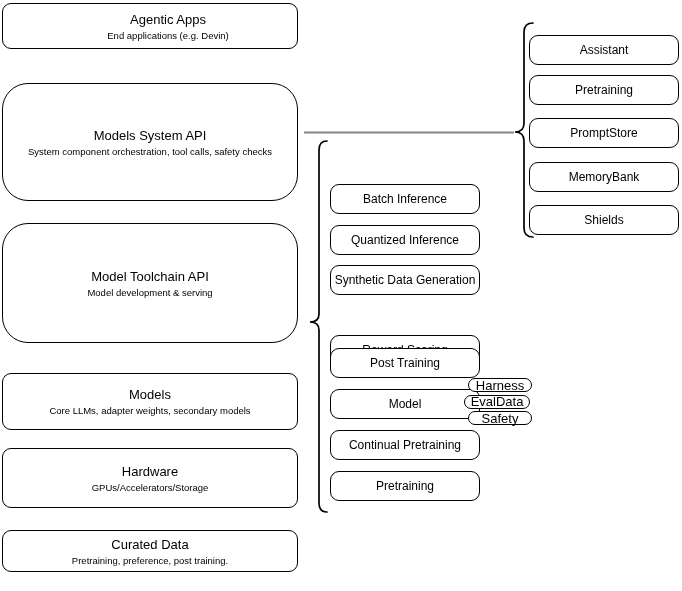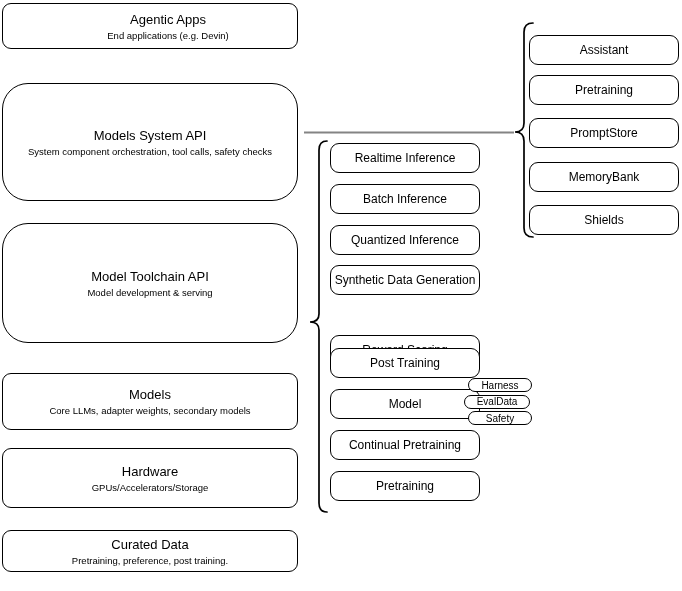--- a/index.html
+++ b/index.html
@@ -61,21 +61,21 @@
   .eval-tag {
     position: absolute;
     height: 14px;
     background: #ffffff;
     border: 1.5px solid #000000;
     border-radius: 8px;
     box-sizing: border-box;
     display: flex;
     justify-content: center;
     align-items: center;
-    font-size: 10px;
+    font-size: 13px;
     line-height: 11px;
     white-space: nowrap;
     z-index: 5;
   }
   #overlay-svg {
     position: absolute;
     left: 0;
     top: 0;
     width: 682px;
     height: 591px;
@@ -105,21 +105,20 @@
   </div>
   <div class="layer-box small-radius" style="top:448px; height:60px;">
     <div class="box-title">Hardware</div>
     <div class="box-subtitle">GPUs/Accelerators/Storage</div>
   </div>
   <div class="layer-box small-radius" style="top:530px; height:42px;">
     <div class="box-title">Curated Data</div>
     <div class="box-subtitle">Pretraining, preference, post training.</div>
   </div>
 
-  <div class="mini-box mid-box" style="top:143px;">Realtime Inference</div>
   <div class="mini-box mid-box" style="top:184px;">Batch Inference</div>
   <div class="mini-box mid-box" style="top:225px;">Quantized Inference</div>
   <div class="mini-box mid-box" style="top:265px;">Synthetic Data Generation</div>
   <div class="mini-box mid-box" style="top:307px;margin-top:28px;">Reward Scoring</div>
   <div class="mini-box mid-box" style="top:348px;">Post Training</div>
   <div class="mini-box mid-box" style="top:389px;">Model</div>
   <div class="mini-box mid-box" style="top:430px;">Continual Pretraining</div>
   <div class="mini-box mid-box" style="top:471px;">Pretraining</div>
 
   <div class="eval-tag" style="left:468px; top:378px;   width:64px;">Harness</div>

